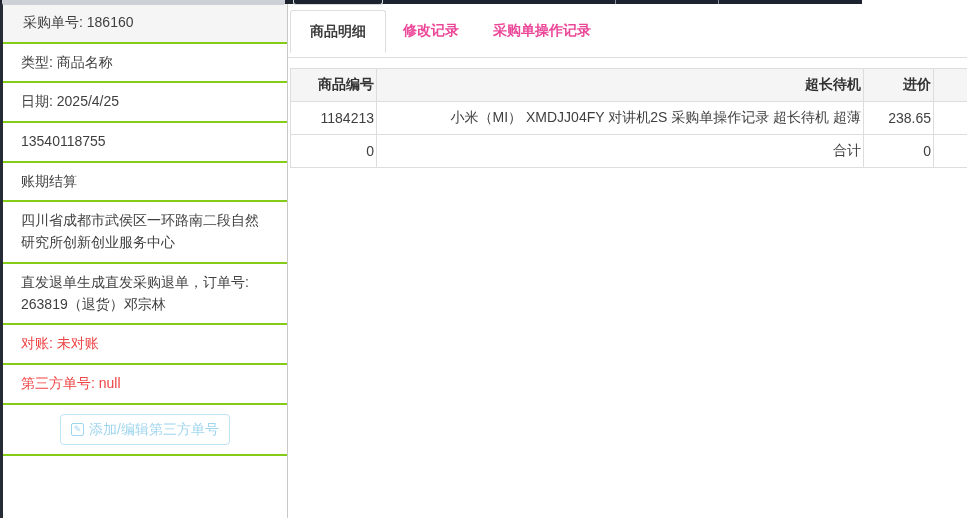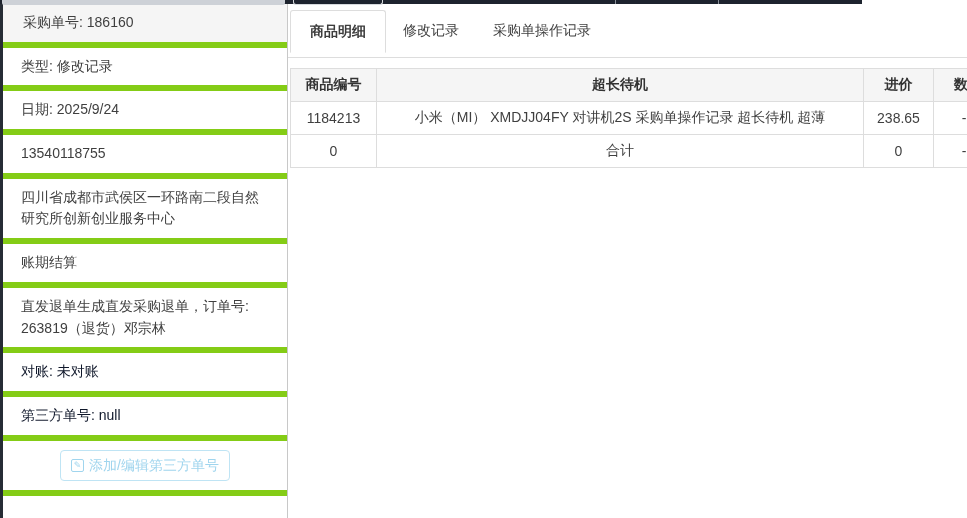--- a/index.html
+++ b/index.html
@@ -19,76 +19,76 @@
   .strip-tick { position: absolute; top: 0; width: 1px; height: 4px; background: #8a9099; }
 
   
   .left-edge { position: absolute; left: 0; top: 0; width: 3px; height: 518px; background: #262c35; z-index: 10; }
 
   
   .sidebar {
     position: absolute; left: 3px; top: 4px; width: 285px; height: 514px;
     background: #fff; border-right: 1px solid #c8c8c8; overflow: hidden;
   }
-  .cell { padding: 8px 18px; border-bottom: 6px solid #84cc16; line-height: 1.55; color: #3f3f3f; }
+  .cell { padding: 8px 18px; border-bottom: 2px solid #84cc16; line-height: 1.55; color: #3f3f3f; }
   .cell.hdr { background: #f5f5f5; padding-left: 20px; }
-  .cell.linkrow { color: #0f172a; cursor: pointer; }
+  .cell.linkrow { color: #ef4444; cursor: pointer; }
   .cell.btncell { text-align: center; padding: 9px 10px; }
 
   .btn {
     display: inline-flex; align-items: center; gap: 5px;
     background: #fff; border: 1px solid #bfe4f4; color: #a0d5ee;
     border-radius: 4px; padding: 5px 10px; font-size: 14px; line-height: 1.4;
     cursor: pointer; flex: 0 0 auto;
   }
   .ic-box {
     display: inline-block; width: 13px; height: 13px;
     border: 1px solid #a0d5ee; border-radius: 2px;
     font-size: 9px; line-height: 11px; text-align: center; color: #a0d5ee;
   }
 
   
   .main { position: absolute; left: 288px; top: 4px; width: 679px; height: 514px; overflow: hidden; background: #fff; }
 
   .tabs { display: flex; align-items: center; height: 54px; border-bottom: 1px solid #ddd; padding-left: 2px; }
   .tab {
-    padding: 11px 17px; color: #404040; cursor: pointer; font-size: 14px; line-height: 19px;
+    padding: 11px 17px; color: #ec4899; cursor: pointer; font-size: 14px; line-height: 19px; font-weight: bold;
   }
   .tab.active {
     background: #fff; border: 1px solid #ddd; border-bottom: 1px solid #fff;
     margin-bottom: -1px; border-radius: 3px 3px 0 0;
     color: #3c3c3c; font-weight: bold; padding: 11px 19px; cursor: default;
   }
 
   table.goods { border-collapse: collapse; table-layout: fixed; width: 712px; margin: 10px 0 0 2px; font-size: 14px; }
   table.goods th, table.goods td {
-    border: 1px solid #ddd; padding: 7px 10px; text-align: center;
+    border: 1px solid #ddd; padding: 7px 2px; text-align: right;
     white-space: nowrap; overflow: hidden; color: #3f3f3f;
   }
   table.goods th { background: #f5f5f5; font-weight: bold; color: #333; }
 </style>
 </head>
 <body>
 
 <div class="top-strip">
   <div class="strip-tab-active"></div>
   <div class="strip-tab-outline"></div>
   <div class="strip-tick" style="left:615px;"></div>
   <div class="strip-tick" style="left:718px;"></div>
 </div>
 
 <div class="left-edge"></div>
 
 <aside class="sidebar">
   <div class="cell hdr">采购单号: 186160</div>
-  <div class="cell">类型: 修改记录</div>
-  <div class="cell">日期: 2025/9/24</div>
+  <div class="cell">类型: 商品名称</div>
+  <div class="cell">日期: 2025/4/25</div>
   <div class="cell">13540118755</div>
+  <div class="cell">账期结算</div>
   <div class="cell">四川省成都市武侯区一环路南二段自然研究所创新创业服务中心</div>
-  <div class="cell">账期结算</div>
   <div class="cell">直发退单生成直发采购退单，订单号: 263819（退货）邓宗林</div>
   <div class="cell linkrow">对账: 未对账</div>
   <div class="cell linkrow">第三方单号: null</div>
 
   <div class="cell btncell">
     <button class="btn">
       <span class="ic-box">✎</span>
       <span>添加/编辑第三方单号</span>
     </button>
   </div>

